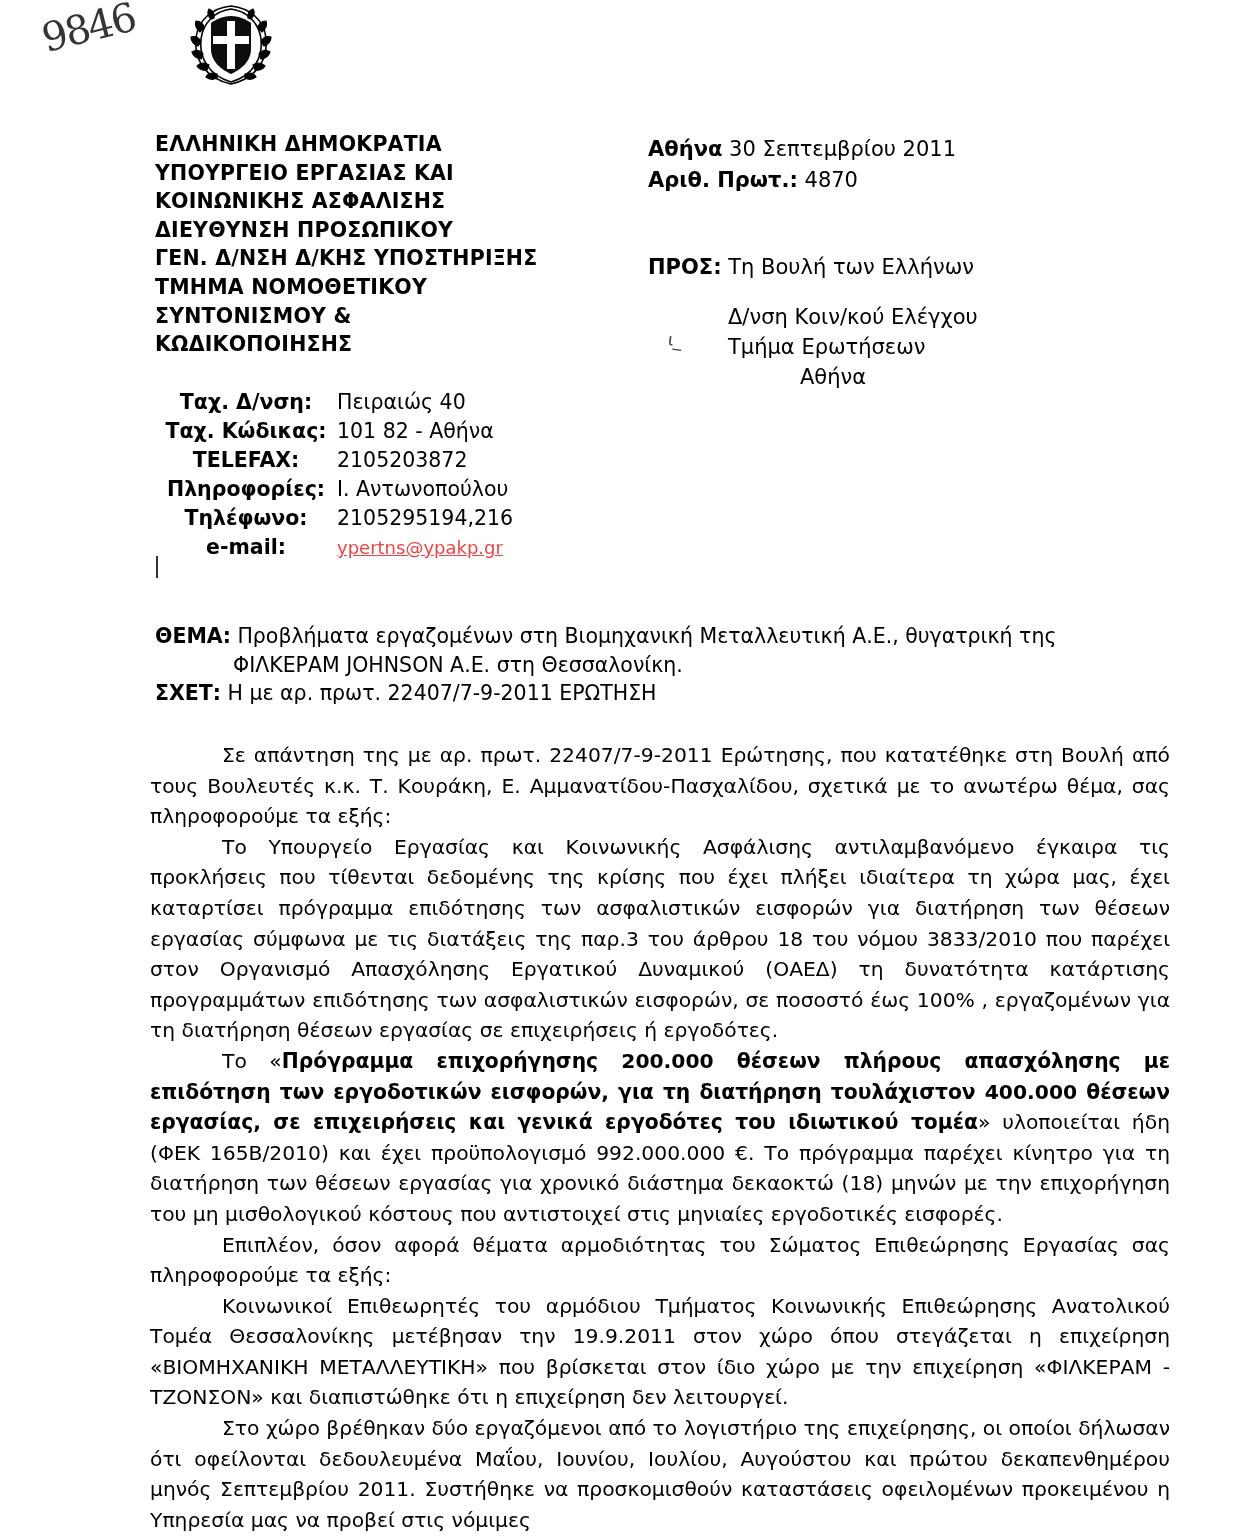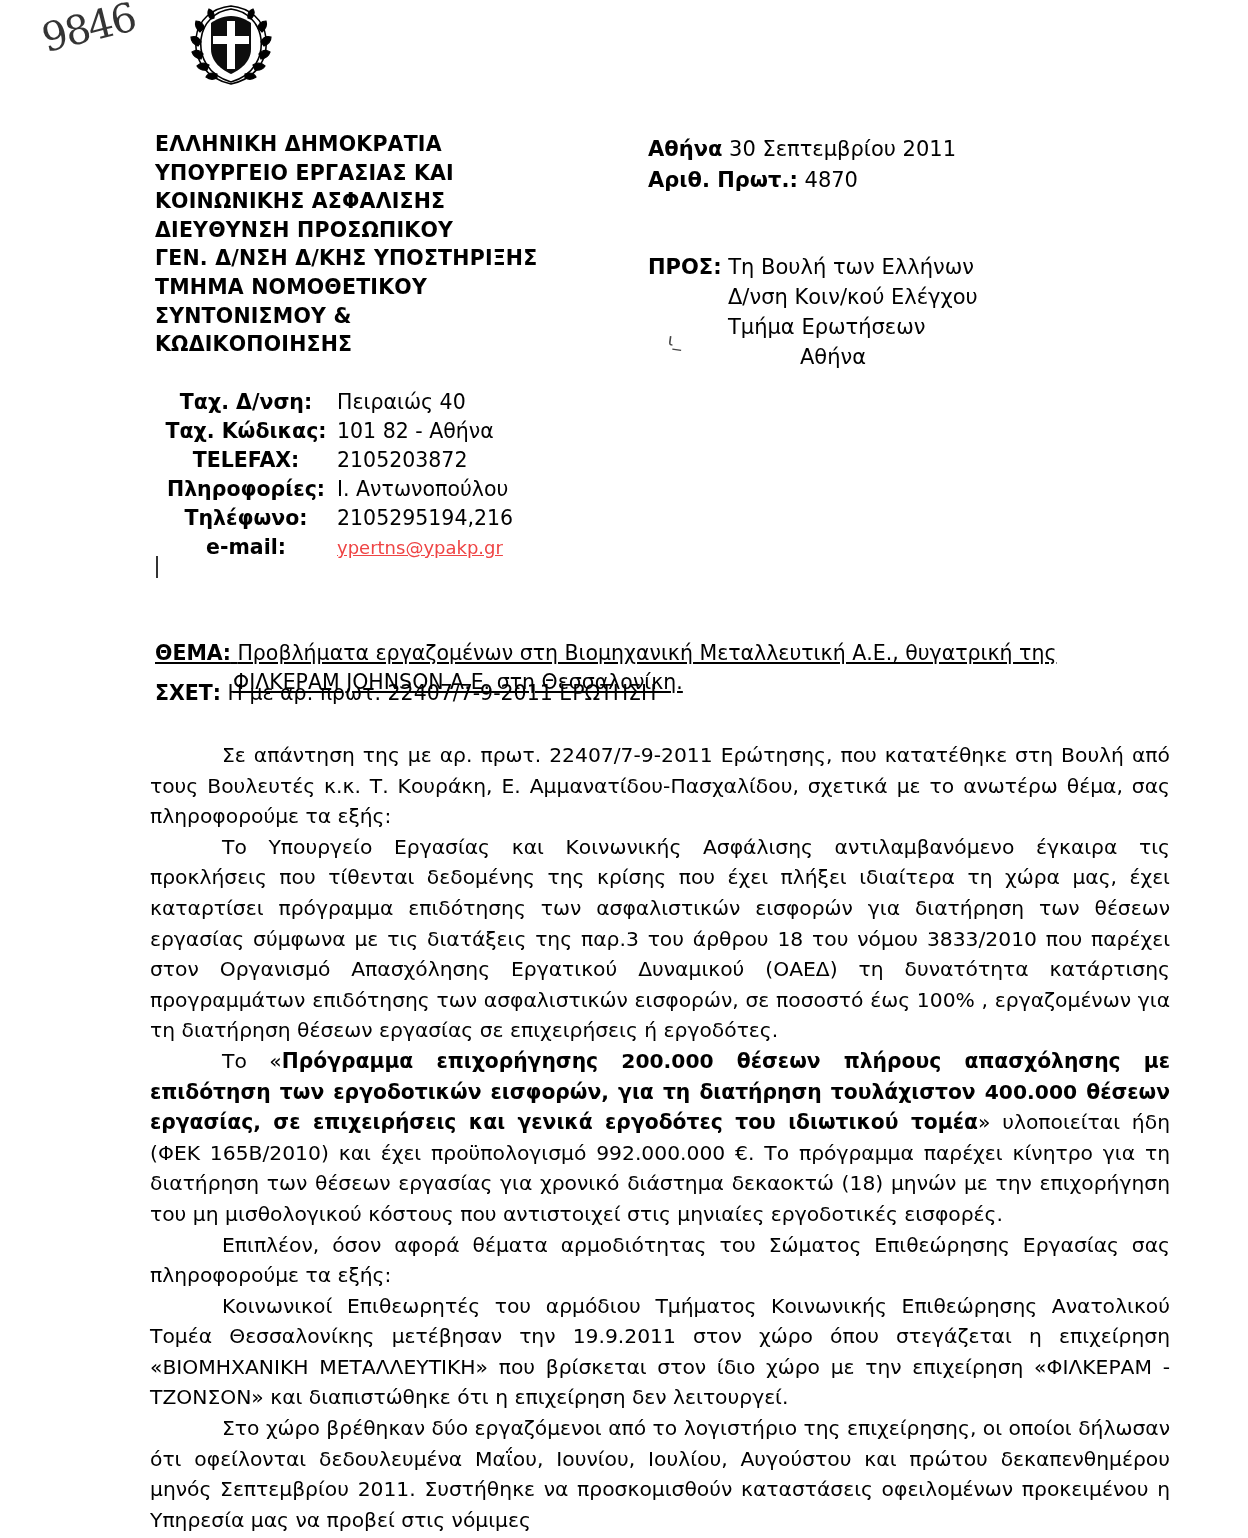--- a/index.html
+++ b/index.html
@@ -64,21 +64,21 @@
   .datebox b { font-weight: bold; }
 
   .tobox {
     position: absolute;
     left: 648px;
     top: 252px;
     font-size: 21px;
     line-height: 30px;
   }
   .tobox .lbl { font-weight: bold; }
-  .tobox .l2 { padding-left: 80px; }
+  .tobox .l2 { padding-left: 80px; margin-top: 20px; }
   .tobox .l3 { padding-left: 80px; }
   .tobox .l4 { padding-left: 152px; }
 
   .stray-mark {
     position: absolute;
     left: 668px;
     top: 330px;
     font-size: 17px;
     color: #444;
     transform: rotate(8deg);
@@ -107,25 +107,24 @@
     top: 556px;
     width: 2px;
     height: 22px;
     background: #333;
   }
 
   
   .subject {
     position: absolute;
     left: 155px;
-    top: 639px;
+    top: 622px;
     width: 1000px;
     font-size: 20.5px;
     line-height: 29px;
-    text-decoration: underline;
   }
   .subject .lbl { font-weight: bold; }
   .subject .ln2 { padding-left: 78px; }
 
   .rel {
     position: absolute;
     left: 155px;
     top: 679px;
     font-size: 20.5px;
     line-height: 29px;

